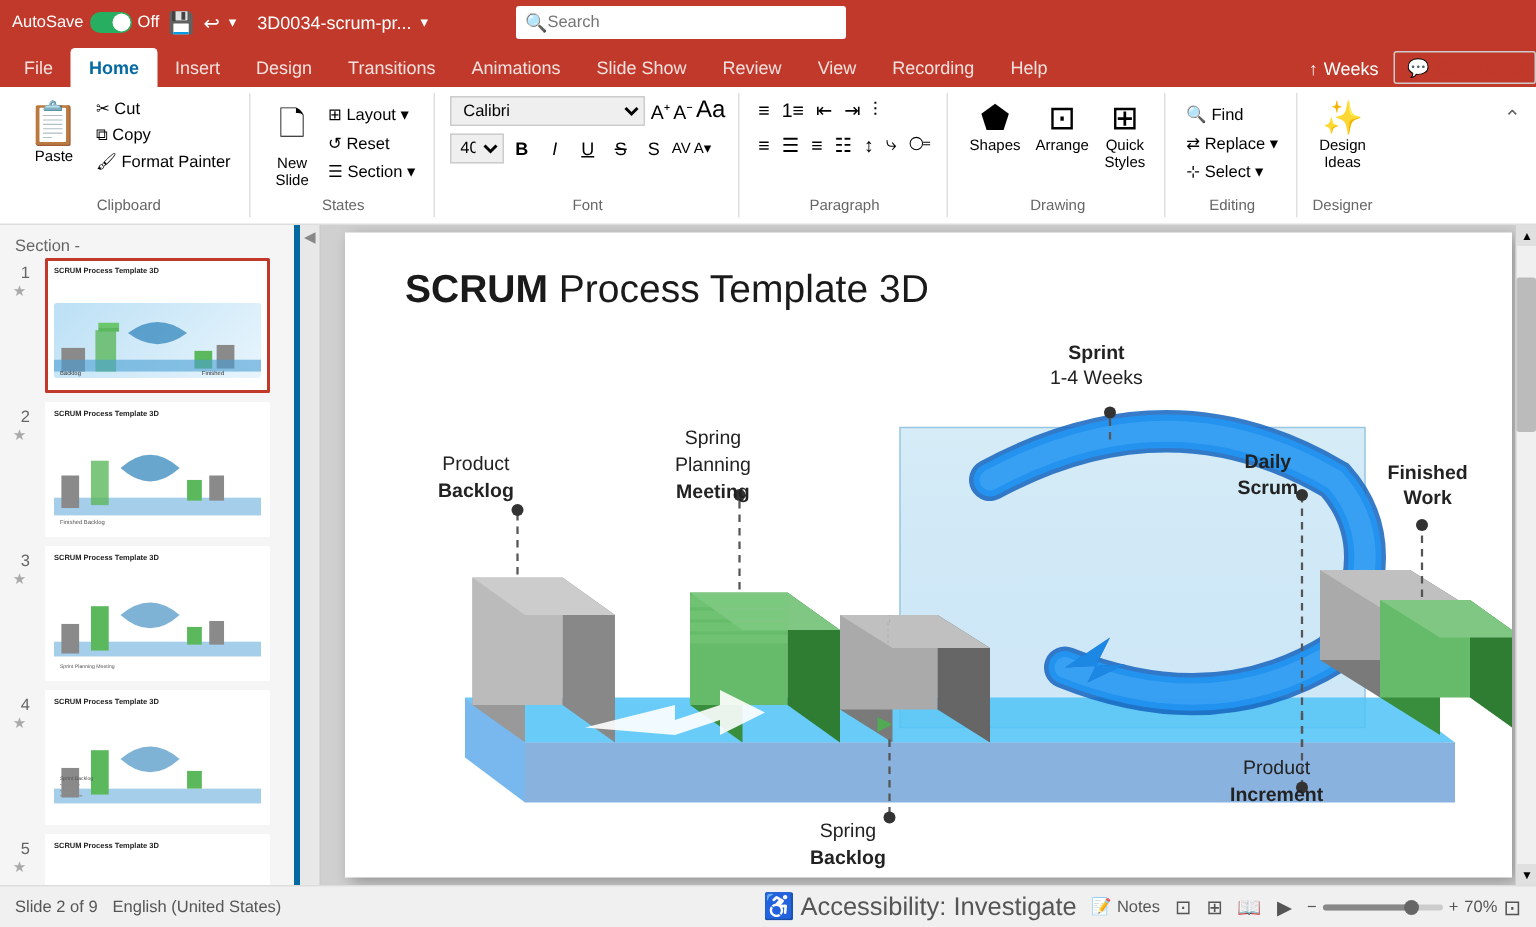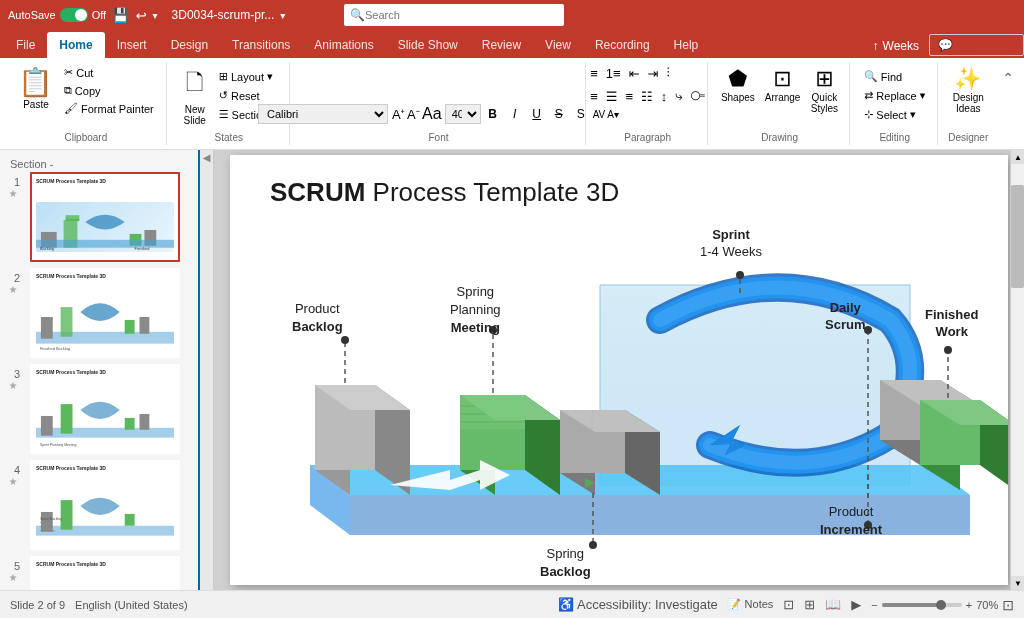--- a/index.html
+++ b/index.html
@@ -162,21 +162,21 @@
         <div class="ribbon-btn-small">
           <span>☰</span>
           <span>Section</span> ▾
         </div>
       </div>
     </div>
     <span class="ribbon-group-label">States</span>
   </div>
 
   <div class="ribbon-group" style="min-width:180px;">
-    <div class="ribbon-group-content" style="gap:3px;margin-top:40px;">
+    <div class="ribbon-group-content" style="flex-direction:column;gap:3px;">
       <div class="font-row">
         <select class="font-select">
           <option>Calibri</option>
         </select>
         <span style="font-size:13px;cursor:pointer;margin-left:2px;">A⁺</span>
         <span style="font-size:13px;cursor:pointer;">A⁻</span>
         <span style="font-size:16px;cursor:pointer;">Aa</span>
       </div>
       <div class="font-row">
         <select class="font-size-select">
@@ -262,21 +262,21 @@
     <span class="ribbon-group-label">Designer</span>
   </div>
 
   <div style="margin-left:auto;display:flex;align-items:flex-start;padding-top:4px;">
     <span style="cursor:pointer;font-size:14px;color:#666;padding:4px;">⌃</span>
   </div>
 </div>
 
 <div id="main" style="display:flex;height:440px;">
 
-  <div id="slide-panel" style="width:200px;background:#f5f5f5;border-right:2px solid #0369a1;overflow-y:auto;padding:4px 2px;">
+  <div id="slide-panel" style="width:200px;background:#f5f5f5;border-right:4px solid #0369a1;overflow-y:auto;padding:4px 2px;">
 
     <div style="padding:2px 4px 0;">
       <div class="section-label">Section -</div>
     </div>
     <div class="slide-thumb">
       <div style="display:flex;flex-direction:column;align-items:center;width:22px;">
         <span class="slide-num">1</span>
         <span style="font-size:10px;color:#aaa;">★</span>
       </div>
       <div class="slide-img selected">
@@ -543,21 +543,21 @@
       </div>
       <div class="scroll-btn">▼</div>
     </div>
   </div>
 </div>
 
 <div id="status-bar" style="height:28px;background:#f0f0f0;border-top:1px solid #ddd;display:flex;align-items:center;padding:0 10px;gap:10px;font-size:11px;color:#555;">
   <span>Slide 2 of 9</span>
   <span>English (United States)</span>
   <div class="status-right" style="margin-left:auto;display:flex;align-items:center;gap:10px;">
-    <span style="font-size:13px;color:#555;">♿ Accessibility: Investigate</span>
+    <span style="font-size:17px;color:#555;">♿ Accessibility: Investigate</span>
     <span style="cursor:pointer;display:flex;align-items:center;gap:2px;">📝 Notes</span>
     <span style="cursor:pointer;font-size:13px;">⊡</span>
     <span style="cursor:pointer;font-size:13px;">⊞</span>
     <span style="cursor:pointer;font-size:13px;">📖</span>
     <span style="cursor:pointer;font-size:13px;">▶</span>
     <div style="display:flex;align-items:center;gap:4px;">
       <span style="cursor:pointer;">−</span>
       <div style="width:80px;height:4px;background:#ccc;border-radius:2px;position:relative;cursor:pointer;">
         <div style="width:70%;height:100%;background:#888;border-radius:2px;"></div>
         <div style="width:10px;height:10px;background:#666;border-radius:50%;position:absolute;top:-3px;left:68%;"></div>

